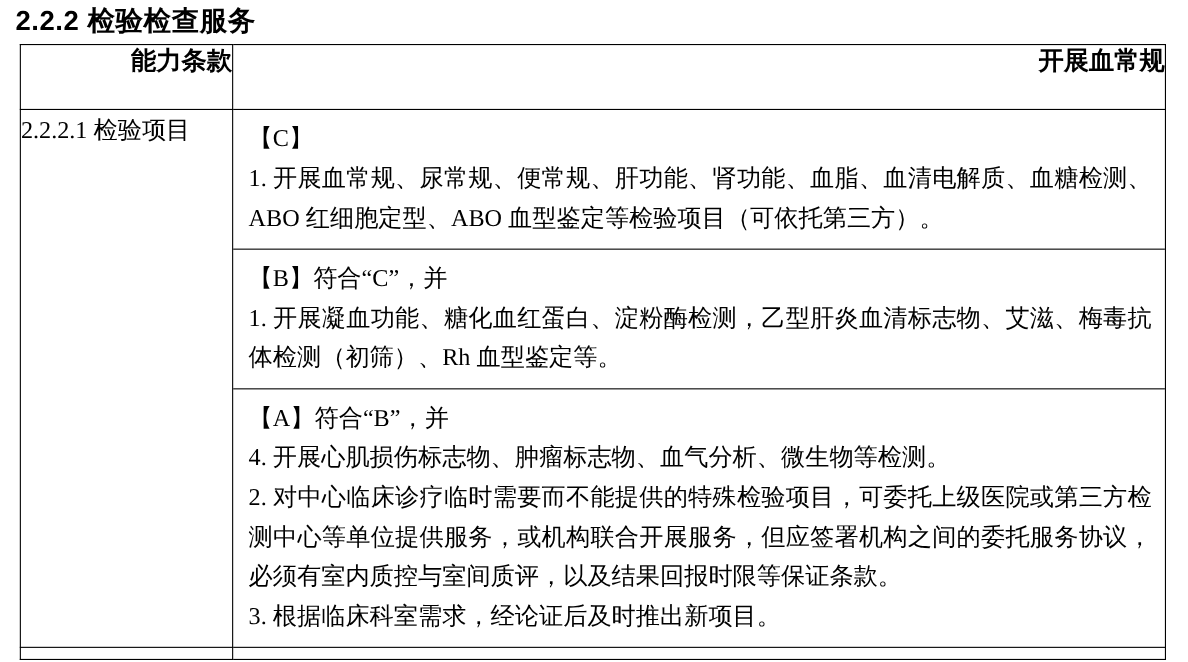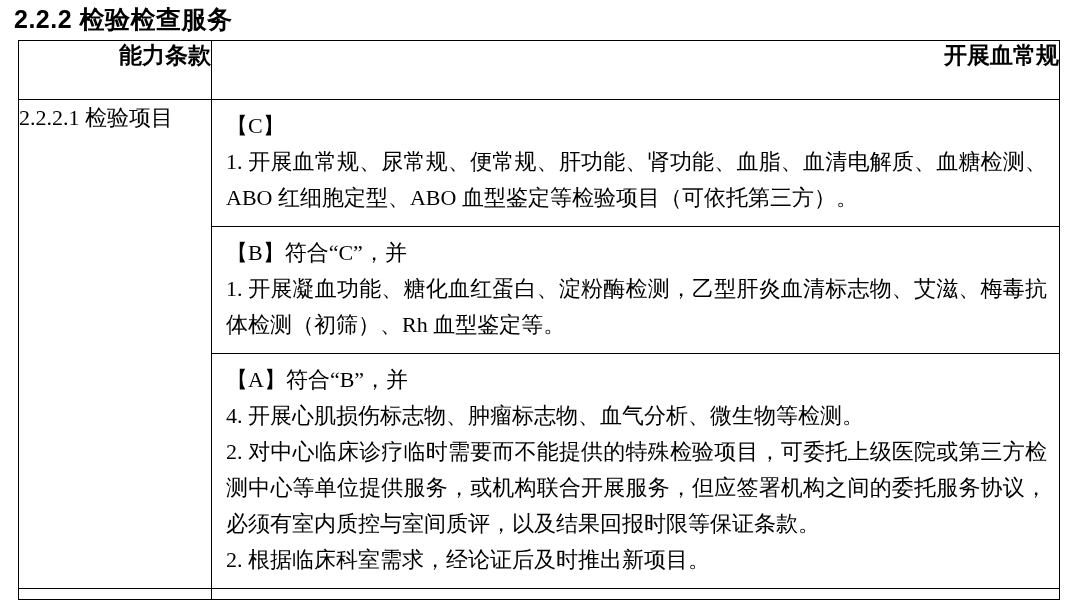--- a/index.html
+++ b/index.html
@@ -105,21 +105,21 @@
 
         <div class="points-block">
           <div class="grade">【B】符合“C”，并</div>
           <div class="pline">1. 开展凝血功能、糖化血红蛋白、淀粉酶检测，乙型肝炎血清标志物、艾滋、梅毒抗体检测（初筛）、Rh 血型鉴定等。</div>
         </div>
 
         <div class="points-block">
           <div class="grade">【A】符合“B”，并</div>
           <div class="pline">4. 开展心肌损伤标志物、肿瘤标志物、血气分析、微生物等检测。</div>
           <div class="pline">2. 对中心临床诊疗临时需要而不能提供的特殊检验项目，可委托上级医院或第三方检测中心等单位提供服务，或机构联合开展服务，但应签署机构之间的委托服务协议，必须有室内质控与室间质评，以及结果回报时限等保证条款。</div>
-          <div class="pline">2. 根据临床科室需求，经论证后及时推出新项目。</div>
+          <div class="pline">3. 根据临床科室需求，经论证后及时推出新项目。</div>
         </div>
 
       </td>
     </tr>
     <tr>
       <td class="clip-bottom"></td>
       <td class="clip-bottom"></td>
     </tr>
   </tbody>
     </table>

